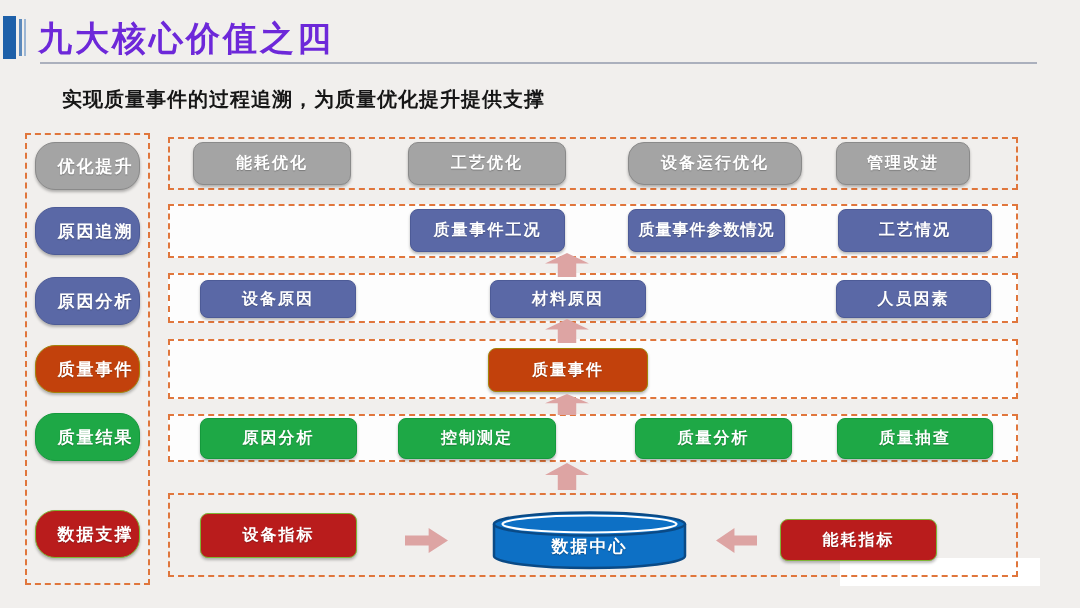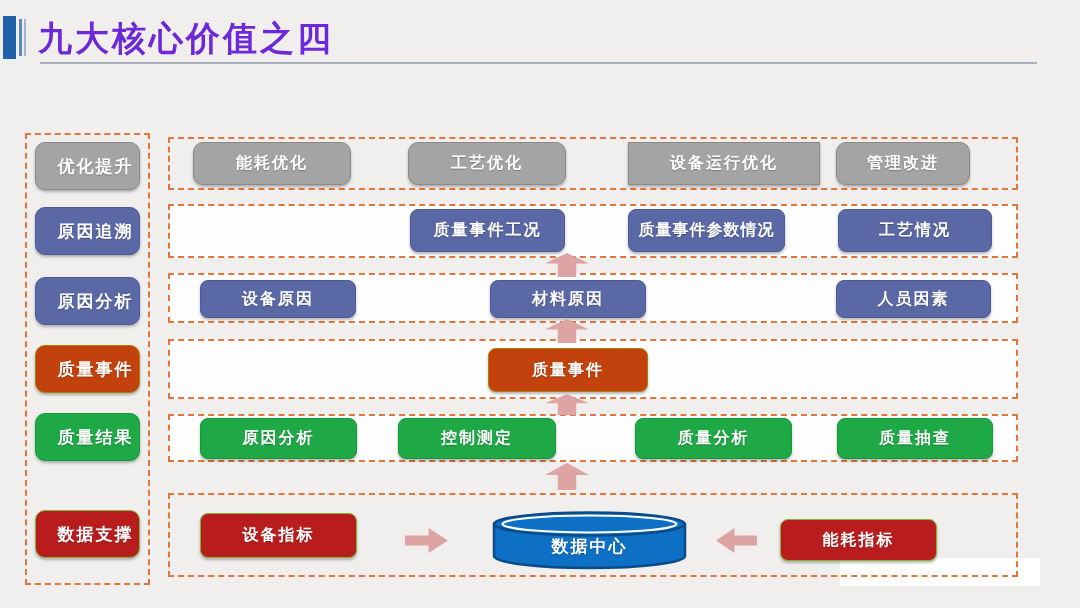--- a/index.html
+++ b/index.html
@@ -35,21 +35,21 @@
     position:absolute;border-radius:8px;display:flex;align-items:center;justify-content:center;
     color:#fff;font-weight:bold;font-size:16px;letter-spacing:2px;
     box-shadow:0 2px 3px rgba(0,0,0,.28);text-shadow:0 1px 1px rgba(0,0,0,.25);
     box-sizing:border-box;white-space:nowrap;
   }
   .c-gray{background:#a4a4a4;border:1px solid #8a8a8a;}
   .c-blue{background:#5a68a6;border:1px solid #4d5b97;}
   .c-gold{background:#c2410c;border:1px solid #a3830a;}
   .c-green{background:#1ea846;border:1px solid #149a3c;}
   .c-lgreen{background:#b91c1c;border:1px solid #7eb636;}
-  .legend-bx{left:35px;width:105px;height:48px;border-radius:10px;font-size:17px;padding-left:16px;}
+  .legend-bx{left:35px;width:105px;height:48px;border-radius:20px;font-size:17px;padding-left:16px;}
   
   .arrow-up{
     position:absolute;width:44px;background:#dda4a3;
     clip-path:polygon(50% 0,100% 44%,71% 44%,71% 100%,29% 100%,29% 44%,0 44%);
   }
   .arrow-right{
     position:absolute;background:#dda4a3;
     clip-path:polygon(0 30%,55% 30%,55% 0,100% 50%,55% 100%,55% 70%,0 70%);
   }
   .arrow-left{
@@ -67,35 +67,36 @@
 </head>
 <body>
 
 <div class="slide">
 
   <div class="accent-main"></div>
   <div class="accent-l1"></div>
   <div class="accent-l2"></div>
   <div class="title">九大核心价值之四</div>
   <div class="divider"></div>
+  <div class="subtitle">实现质量事件的过程追溯，为质量优化提升提供支撑</div>
 
   <div class="white-patch"></div>
 
   <div class="frame" id="legend-frame"></div>
   <div class="bx c-gray legend-bx" style="top:142px;">优化提升</div>
   <div class="bx c-blue legend-bx" style="top:207px;">原因追溯</div>
   <div class="bx c-blue legend-bx" style="top:277px;">原因分析</div>
   <div class="bx c-gold legend-bx" style="top:345px;">质量事件</div>
   <div class="bx c-green legend-bx" style="top:413px;">质量结果</div>
   <div class="bx c-lgreen legend-bx" style="top:510px;">数据支撑</div>
 
   <div class="frame" id="row-f1"></div>
   <div class="bx c-gray" style="left:193px;top:142px;width:158px;height:43px;border-radius:10px;">能耗优化</div>
   <div class="bx c-gray" style="left:408px;top:142px;width:158px;height:43px;border-radius:10px;">工艺优化</div>
-  <div class="bx c-gray" style="left:628px;top:142px;width:192px;height:43px;border-radius:0;">设备运行优化</div>
+  <div class="bx c-gray" style="left:628px;top:142px;width:174px;height:43px;border-radius:16px;">设备运行优化</div>
   <div class="bx c-gray" style="left:836px;top:142px;width:134px;height:43px;border-radius:10px;">管理改进</div>
 
   <div class="frame white" id="row-f2"></div>
   <div class="bx c-blue" style="left:410px;top:209px;width:155px;height:43px;">质量事件工况</div>
   <div class="bx c-blue" style="left:628px;top:209px;width:157px;height:43px;letter-spacing:1px;">质量事件参数情况</div>
   <div class="bx c-blue" style="left:838px;top:209px;width:154px;height:43px;">工艺情况</div>
 
   <div class="frame white" id="row-f3"></div>
   <div class="bx c-blue" style="left:200px;top:280px;width:156px;height:38px;">设备原因</div>
   <div class="bx c-blue" style="left:490px;top:280px;width:156px;height:38px;">材料原因</div>

